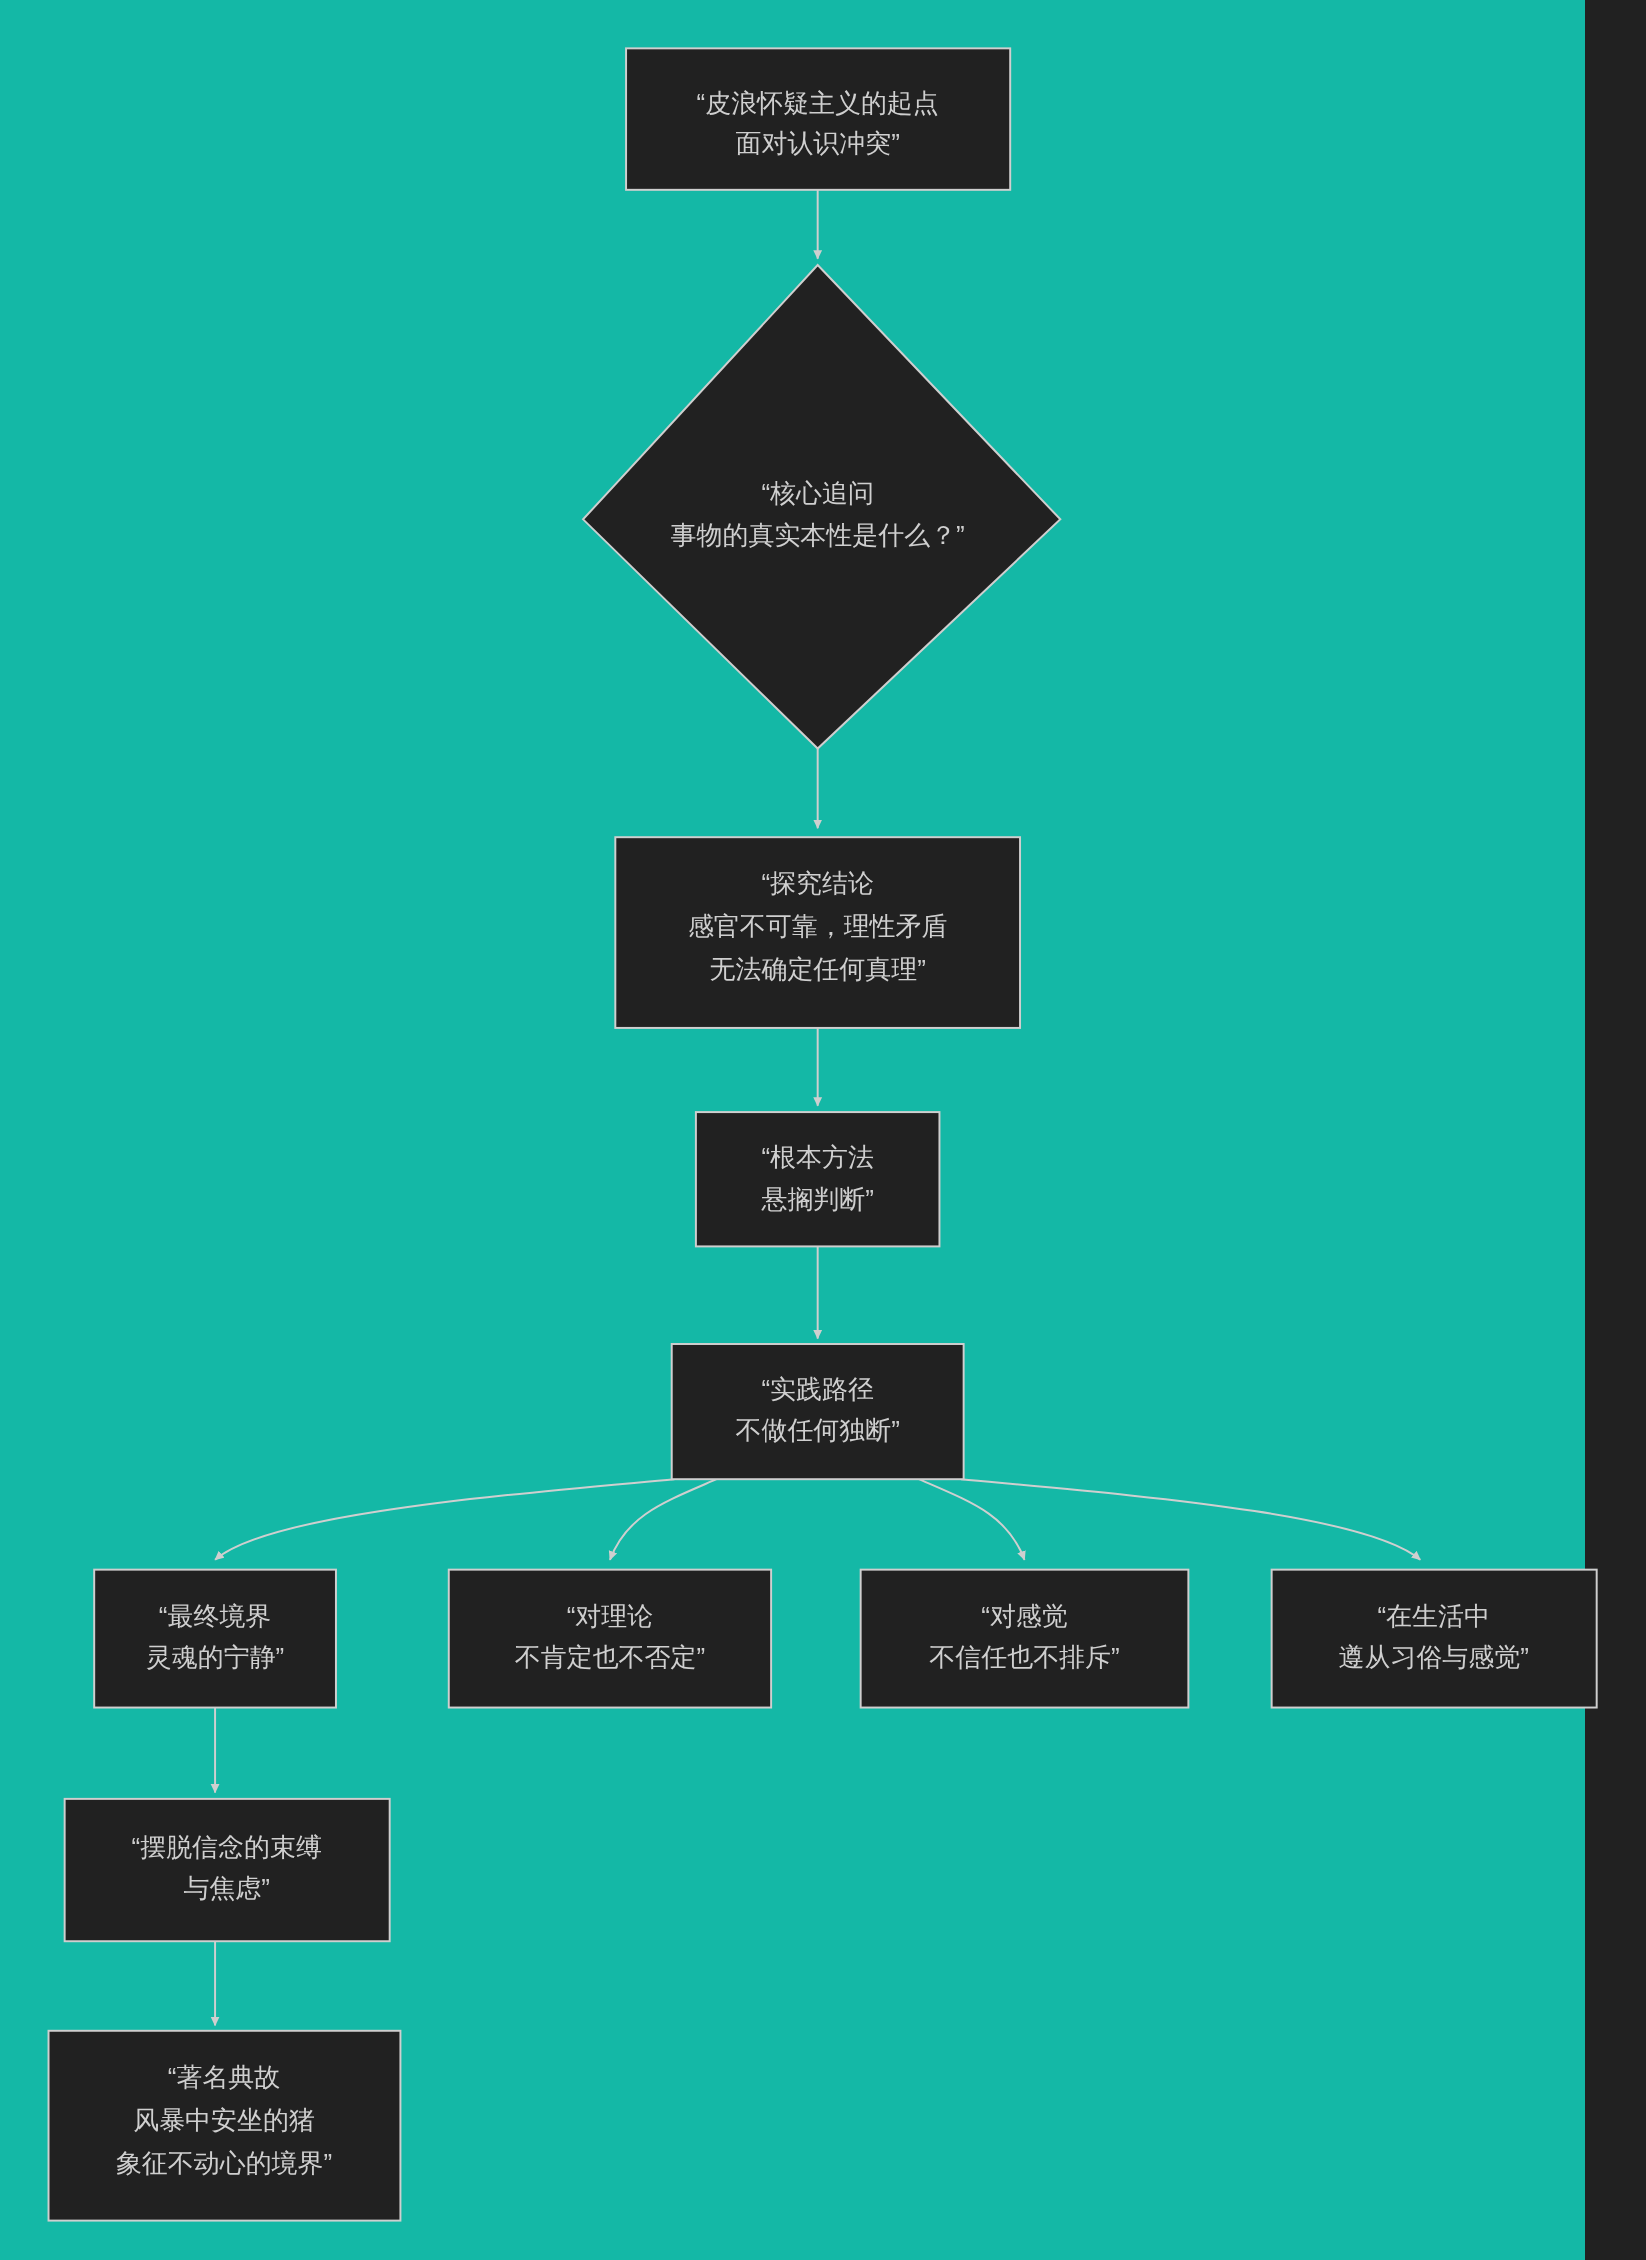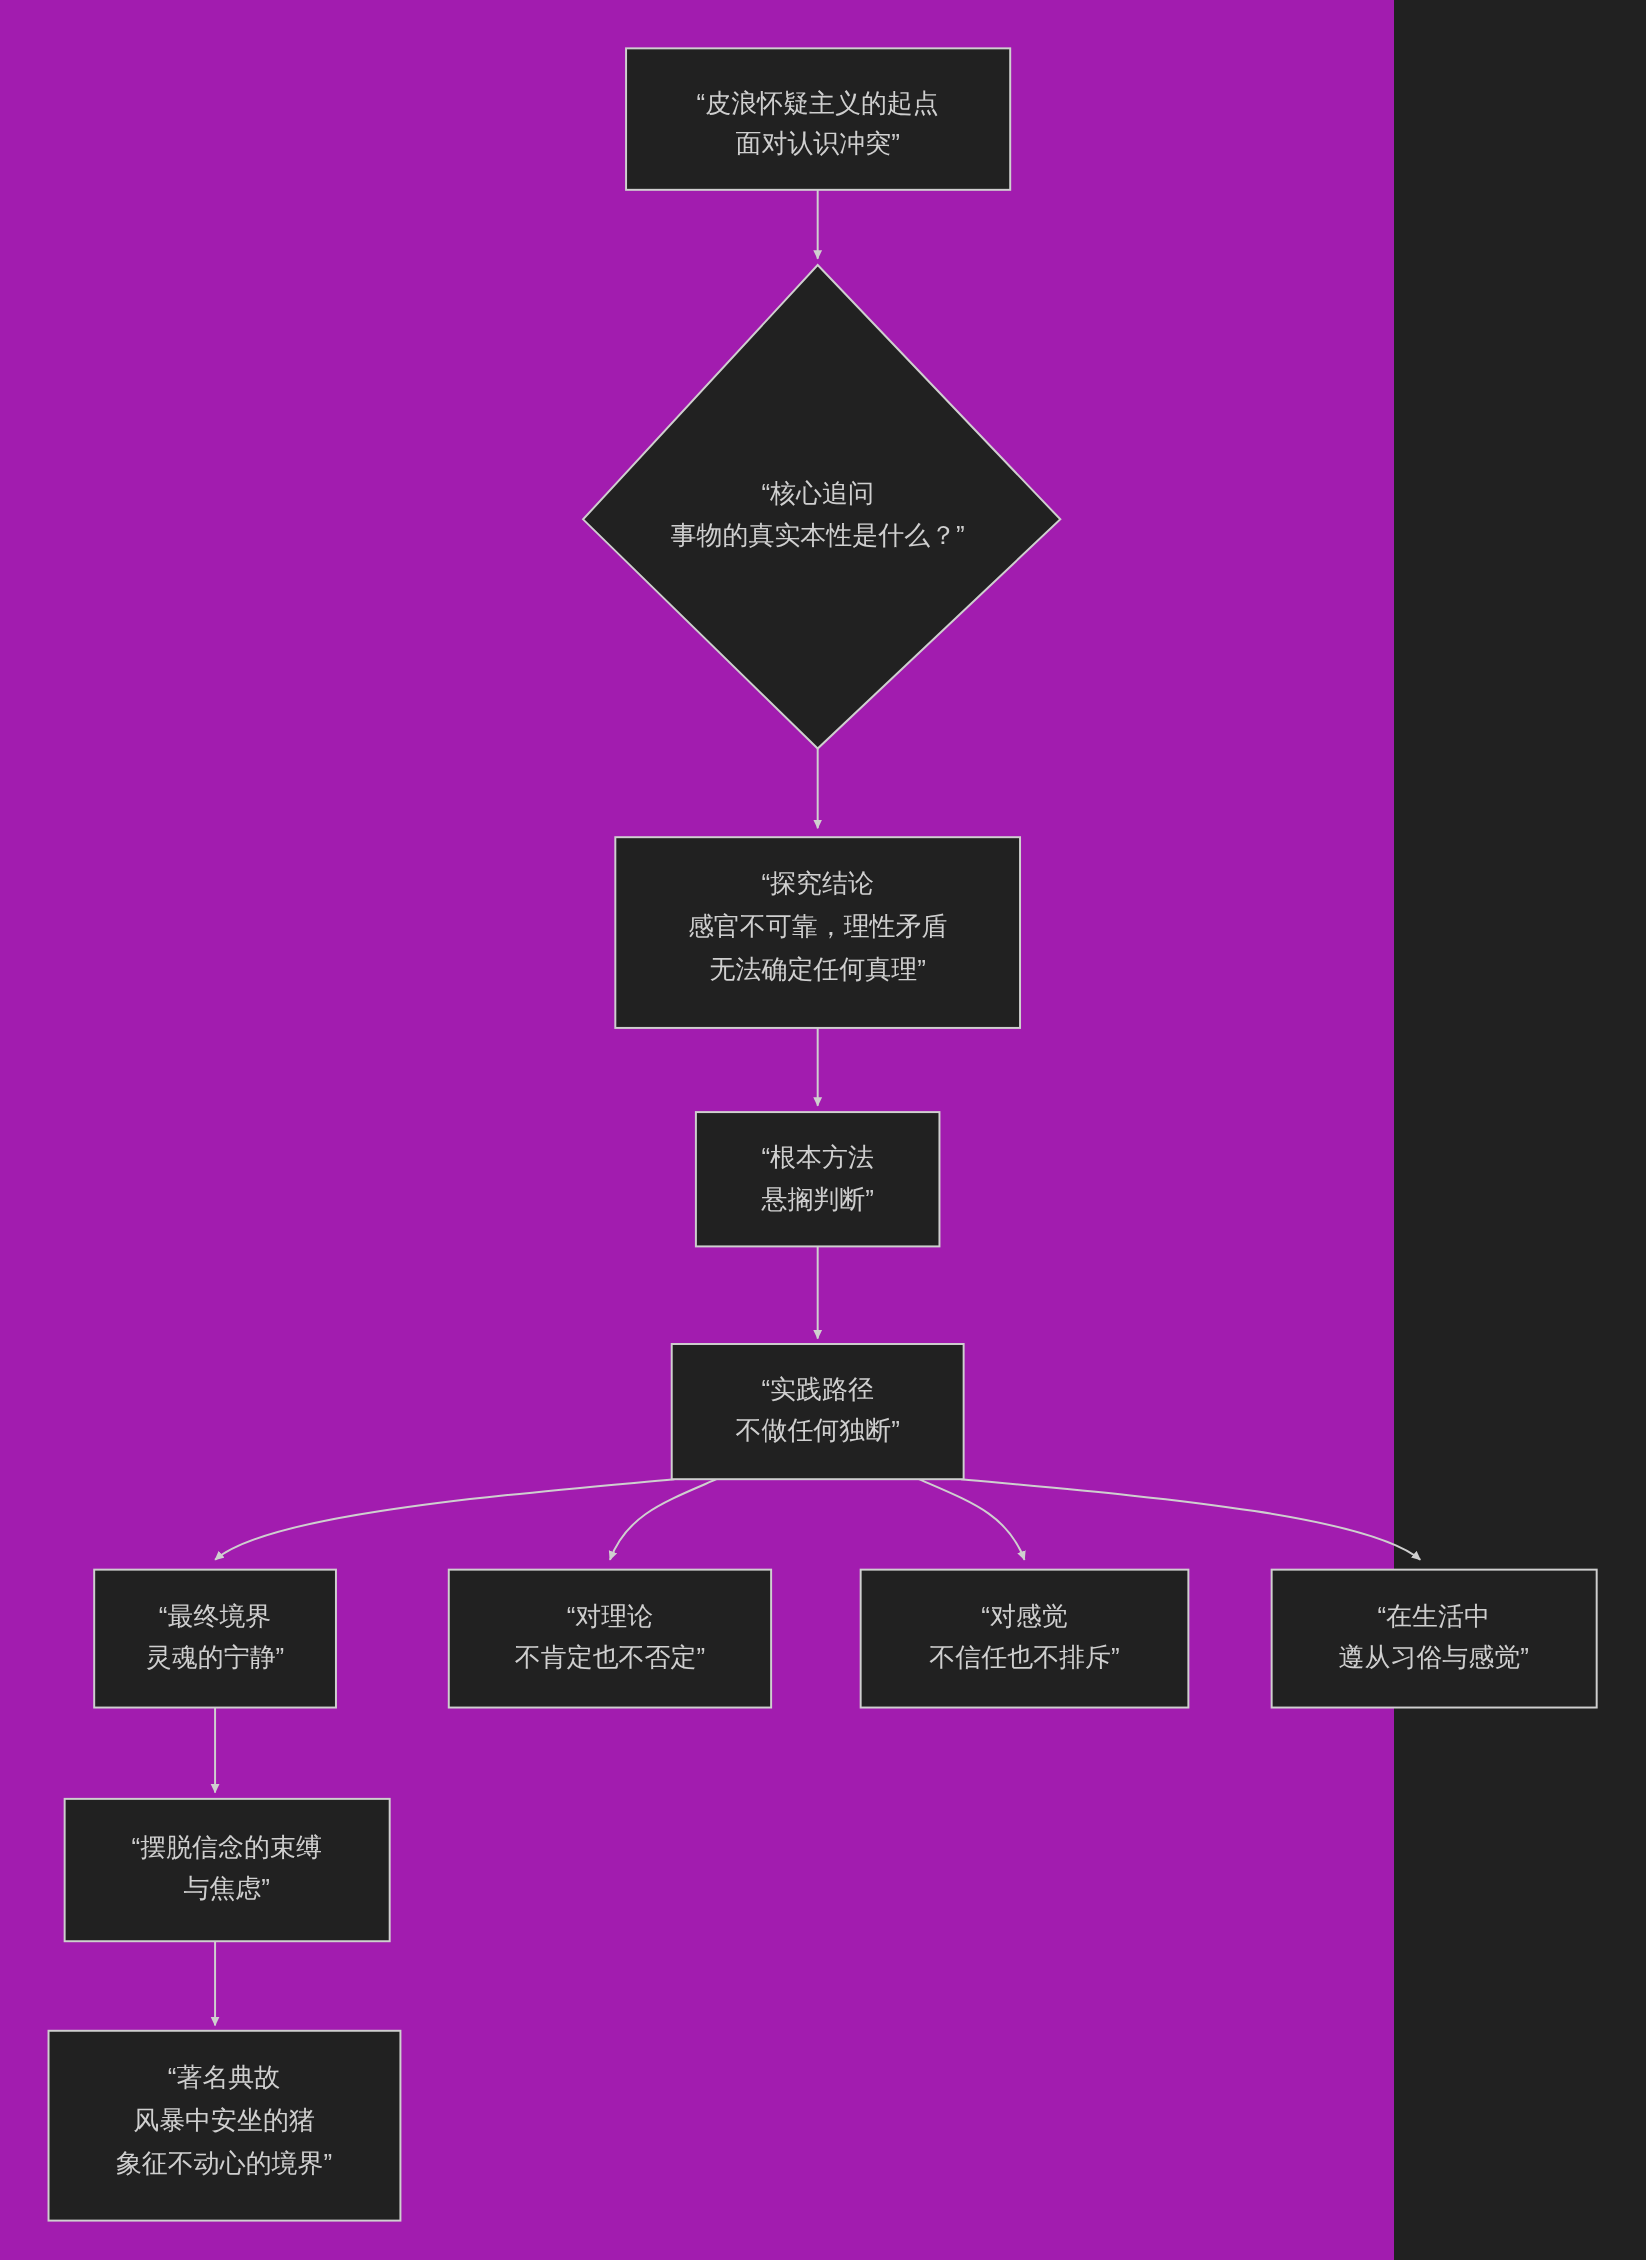--- a/index.html
+++ b/index.html
@@ -8,23 +8,23 @@
     background: #212121;
   }
   body {
     width: 1647px;
     height: 2260px;
     overflow: hidden;
     font-family: "Liberation Sans", "DejaVu Sans", sans-serif;
   }
   #flowchart-root {
     position: relative;
-    width: 1394px;
+    width: 1585px;
     height: 2260px;
-    background: #a21caf;
+    background: #14b8a6;
   }
   svg#diagram {
     position: absolute;
     top: 0;
     left: 0;
     width: 1647px;
     height: 2260px;
     display: block;
   }
   .node-shape {

